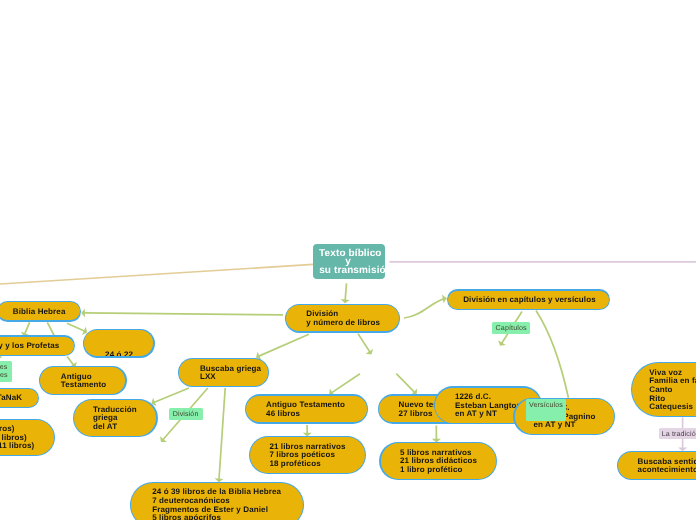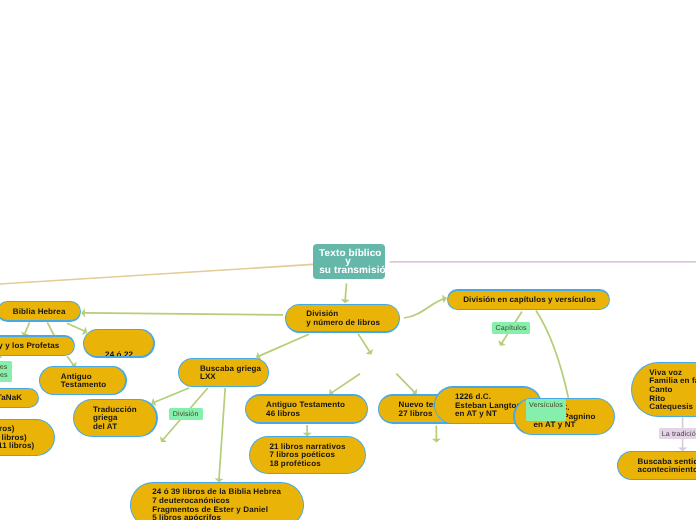--- a/index.html
+++ b/index.html
@@ -218,20 +218,27 @@
     </div>
   </div>
 
   <div class="node" style="left:378.2px;top:394.4px;width:112.2px;height:29.2px;">
     <div class="inner">
       <div class="txt" style="left:19.1px;top:5.3px;">Nuevo testamento
 27 libros</div>
     </div>
   </div>
 
+  <div class="node" style="left:379.4px;top:442.0px;width:118.1px;height:37.8px;">
+    <div class="inner">
+      <div class="txt" style="left:19.3px;top:5.3px;">5 libros narrativos
+21 libros didácticos
+1 libro profético</div>
+    </div>
+  </div>
 
   <div class="node" style="left:433.5px;top:345.4px;width:108.3px;height:37.8px;margin-top:41px;">
     <div class="inner">
       <div class="txt" style="left:20.1px;top:5.3px;">1226 d.C.
 Esteban Langton
 en AT y NT</div>
     </div>
   </div>
 
   <div class="node" style="left:513.3px;top:397.6px;width:102.0px;height:37.8px;">

